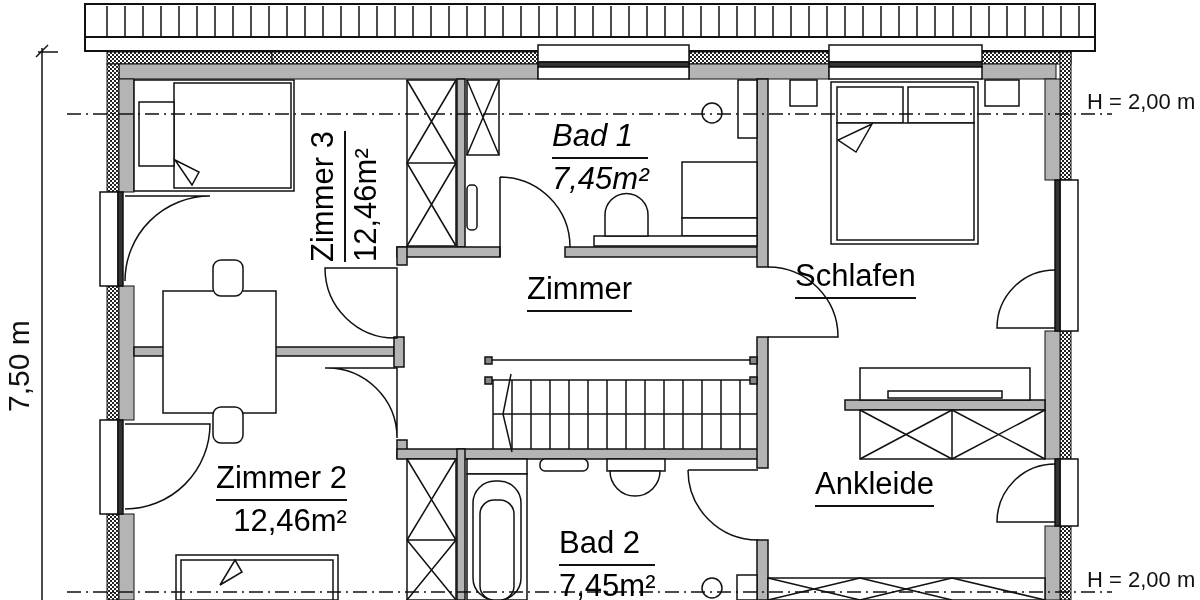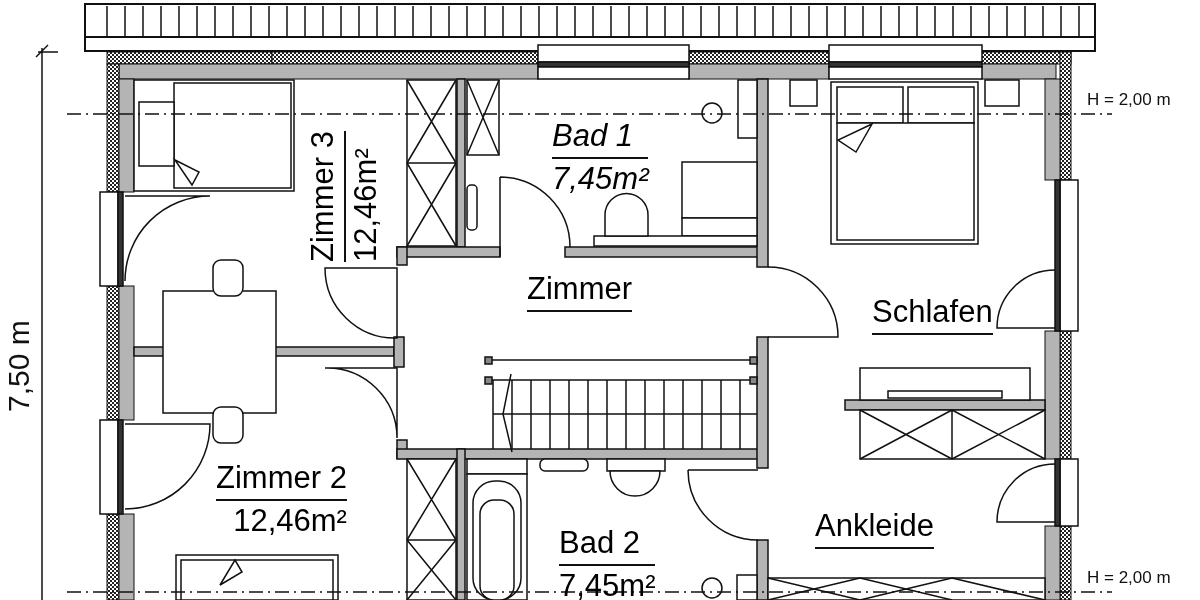--- a/index.html
+++ b/index.html
@@ -2,21 +2,21 @@
 <html><head>
 <meta charset="utf-8">
 <style>
   html, body { margin: 0; padding: 0; background: #ffffff; }
   body { width: 1200px; height: 600px; overflow: hidden; position: relative; font-family: "Liberation Sans", "DejaVu Sans", sans-serif; }
   svg { position: absolute; left: 0; top: 0; }
   .lbl { position: absolute; color: #111; font-family: "Liberation Sans", "DejaVu Sans", sans-serif; white-space: nowrap; line-height: 1; }
   .room-block { position: absolute; text-align: left; }
   .room-block .name { display: block; padding-bottom: 3px; border-bottom: 2px solid #111; font-size: 31px; line-height: 36px; }
   .room-block .area { display: block; font-size: 31px; line-height: 40px; }
-  .height-note { font-size: 17px; }
+  .height-note { font-size: 22px; }
   .dim-label { font-size: 30px; transform: rotate(-90deg); transform-origin: left top; }
   .vert-block { position: absolute; transform: rotate(-90deg); transform-origin: left top; }
 </style>
 </head>
 <body>
 
 <svg width="1200" height="600" viewBox="0 0 1200 600" xmlns="http://www.w3.org/2000/svg">
   <defs>
     <pattern id="insul" width="4" height="4" patternUnits="userSpaceOnUse">
       <rect width="4" height="4" fill="#222"></rect>
@@ -260,33 +260,33 @@
     <span class="name">Zimmer 3</span>
     <span class="area">12,46m²</span>
   </div>
 </div>
 
 <div class="room-block" style="left:552px; top:118px;font-style:italic;">
   <span class="name">Bad 1</span>
   <span class="area">7,45m²</span>
 </div>
 
-<div class="room-block" style="left:872px; top:258px;margin-top:36px;">
+<div class="room-block" style="left:795px; top:258px;">
   <span class="name">Schlafen</span>
 </div>
 
 <div class="room-block" style="left:527px; top:271px;">
   <span class="name">Zimmer</span>
 </div>
 
 <div class="room-block" style="left:216px; top:460px;text-align:right;">
   <span class="name">Zimmer 2</span>
   <span class="area">12,46m²</span>
 </div>
 
 <div class="room-block" style="left:559px; top:512px;margin-top:13px;">
   <span class="name">Bad 2</span>
   <span class="area">7,45m²</span>
 </div>
 
-<div class="room-block" style="left:815px; top:508px;">
+<div class="room-block" style="left:815px; top:466px;">
   <span class="name">Ankleide</span>
 </div>
 
 </body></html>

